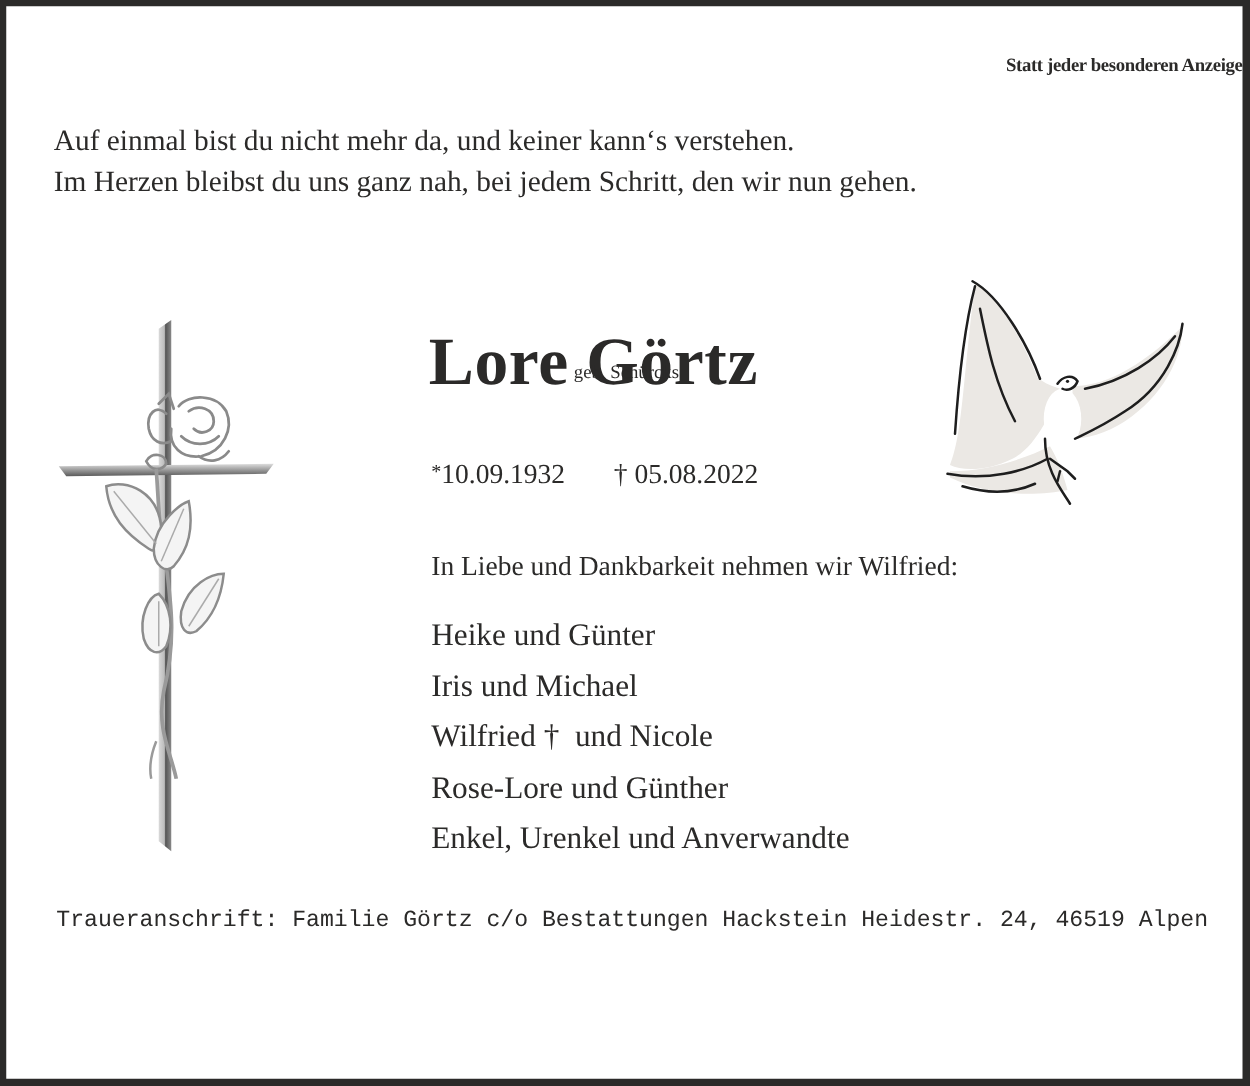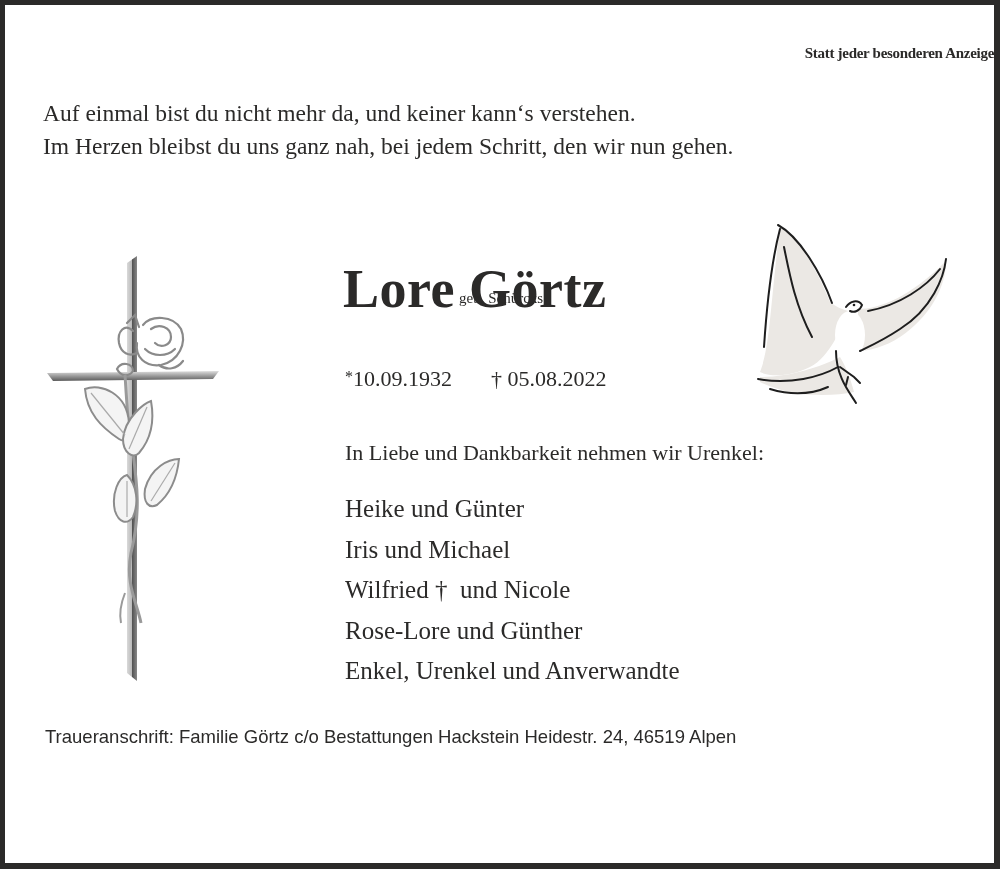--- a/index.html
+++ b/index.html
@@ -40,21 +40,21 @@
     position: absolute; left: 340px; top: 435px;
     font-family: "Liberation Serif", serif; font-size: 22px; white-space: nowrap;
   }
   .mourners {
     position: absolute; left: 340px; top: 484px;
     font-family: "Liberation Serif", serif; font-weight: normal; font-size: 25px; line-height: 40.5px;
   }
   .mourners div { white-space: nowrap; }
   .address {
     position: absolute; left: 40px; top: 721px;
-    font-family: Liberation Sans, sans-serif; font-size: 18.5px; white-space: nowrap;
+    font-family: Liberation Mono, monospace; font-size: 18.5px; white-space: nowrap;
   }
   .service {
     position: absolute; left: 40px; top: 773px; width: 920px;
     font-family: "Liberation Serif", serif; font-size: 18.5px; line-height: 30px;
   }
 </style>
 </head>
 <body>
 
 <div class="card">
@@ -138,21 +138,21 @@
   </svg>
 
   <div class="name">Lore Görtz</div>
   <div class="maiden">geb. Schürcks</div>
 
   <div class="dates">
     <span class="birth"><sup>*</sup><span>10.09.1932</span></span>
     <span class="death"><span>†</span> <span>05.08.2022</span></span>
   </div>
 
-  <div class="intro">In Liebe und Dankbarkeit nehmen wir Urenkel:</div>
+  <div class="intro">In Liebe und Dankbarkeit nehmen wir Wilfried:</div>
 
   <div class="mourners">
     <div>Heike und Günter</div>
     <div>Iris und Michael</div>
     <div style="white-space:pre;">Wilfried †  und Nicole</div>
     <div>Rose-Lore und Günther</div>
     <div>Enkel, Urenkel und Anverwandte</div>
   </div>
 
   <div class="address">Traueranschrift: Familie Görtz c/o Bestattungen Hackstein Heidestr. 24, 46519 Alpen</div>

